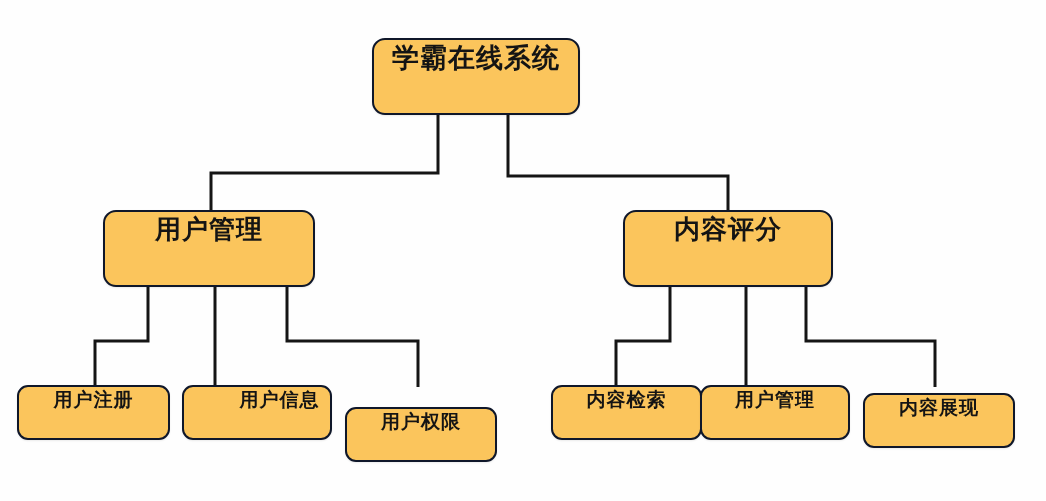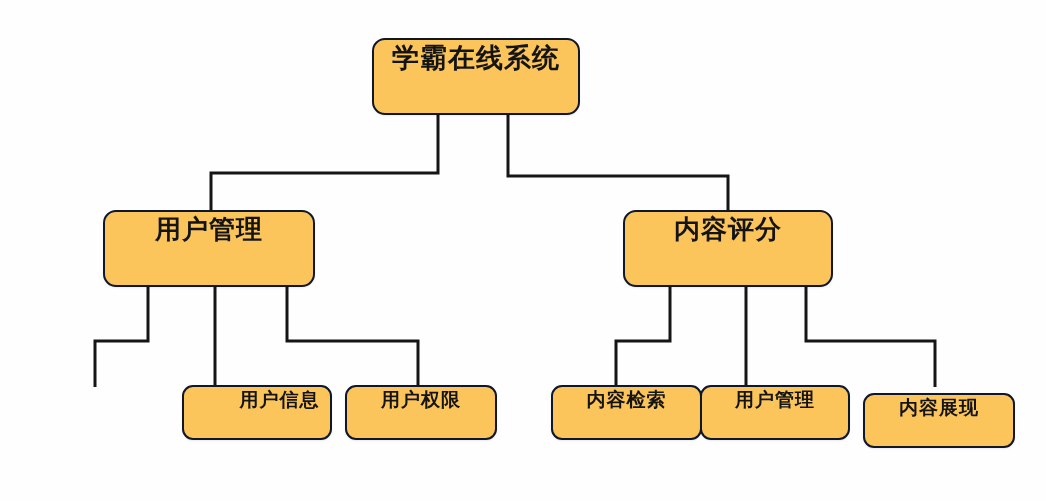--- a/index.html
+++ b/index.html
@@ -36,21 +36,21 @@
     font-weight:bold;
     letter-spacing:1px;
     box-shadow:0 1px 2px rgba(0,0,0,0.08);
   }
   .n-root   {left:372px;top:38px; width:208px;height:77px;font-size:27px;}
   .n-user   {left:103px;top:210px;width:212px;height:77px;font-size:26px;}
   .n-content{left:623px;top:210px;width:210px;height:77px;font-size:26px;}
   .n-leaf   {top:385px;height:55px;font-size:19px;border-radius:11px;}
   .n-l1{left:17px; width:153px;}
   .n-l2{left:182px;width:150px;padding-left:45px;}
-  .n-l3{left:345px;width:152px;}
+  .n-l3{left:345px;width:152px;margin-top:22px;}
   .n-l4{left:551px;width:151px;}
   .n-l5{left:700px;width:150px;}
   .n-l6{left:863px;width:152px;margin-top:8px;}
 </style>
 </head>
 <body>
 
 <div class="canvas">
 
   <svg class="edges" width="1046" height="501" viewBox="0 0 1046 501">
@@ -77,20 +77,23 @@
   </div>
 
   <div class="node n-user">
     <span>用户管理</span>
   </div>
 
   <div class="node n-content">
     <span>内容评分</span>
   </div>
 
+  <div class="node n-leaf n-l1">
+    <span>用户注册</span>
+  </div>
 
   <div class="node n-leaf n-l2">
     <span>用户信息</span>
   </div>
 
   <div class="node n-leaf n-l3">
     <span>用户权限</span>
   </div>
 
   <div class="node n-leaf n-l4">

